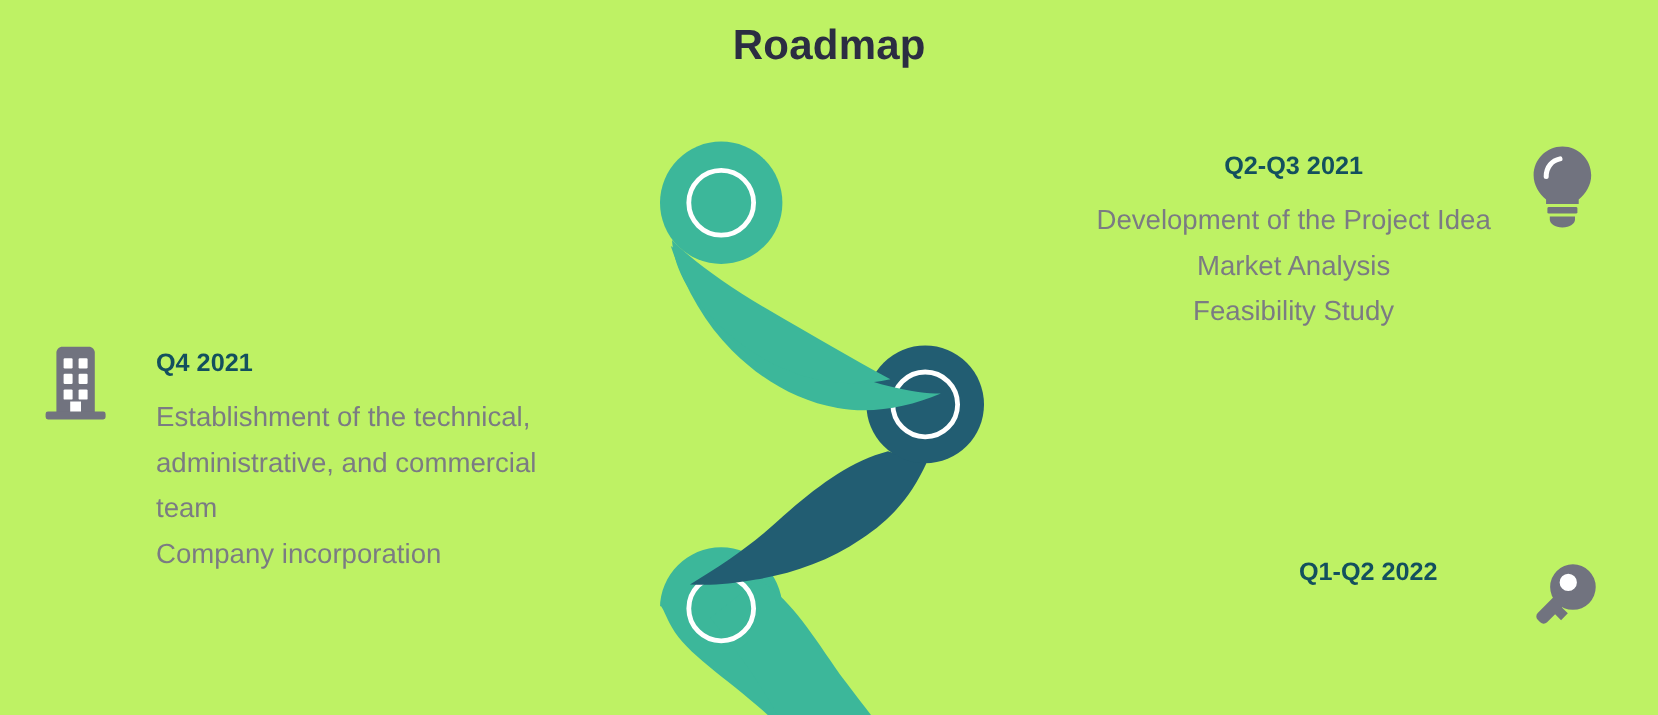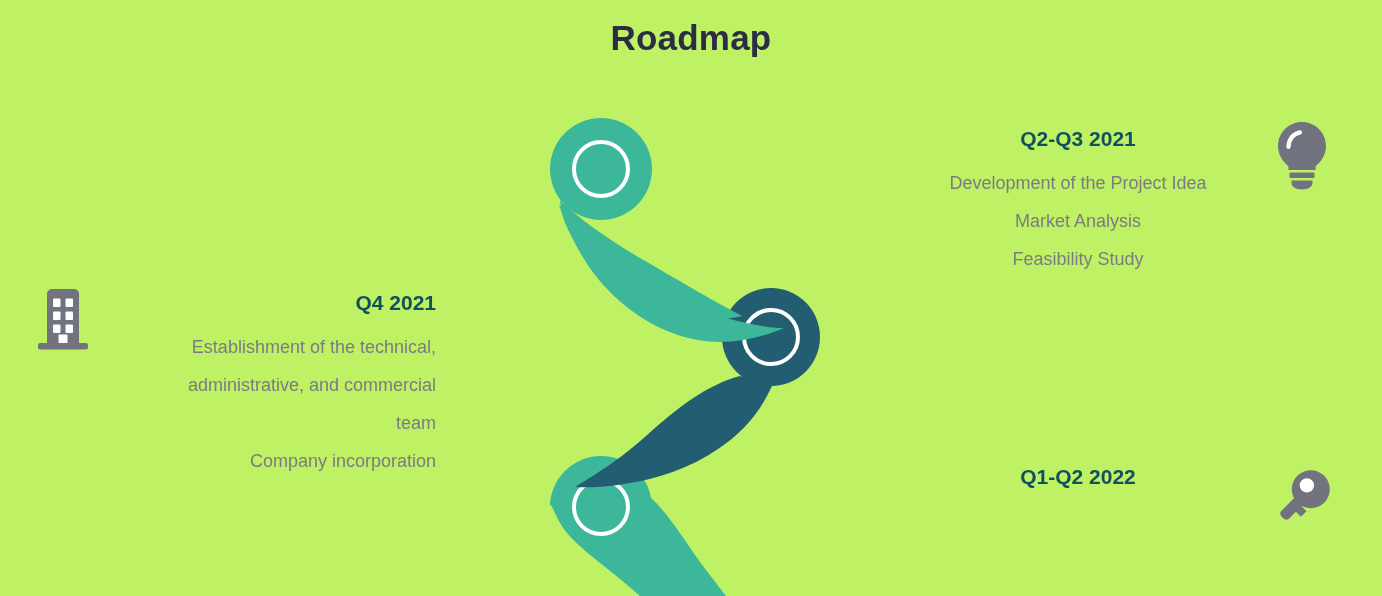--- a/index.html
+++ b/index.html
@@ -51,44 +51,44 @@
     position: absolute;
   }
   .block-heading {
     font-size: 21px;
     font-weight: bold;
     color: #13505e;
     line-height: 30px;
     margin-bottom: 10px;
   }
   .block-lines {
-    font-size: 18px;
+    font-size: 23px;
     color: #7b7b83;
     line-height: 38px;
     font-weight: normal;
   }
   .block-line { white-space: pre-wrap; }
 
   .block-q2q3 {
     left: 898px;
     top: 124px;
     width: 360px;
     text-align: center;
   }
   .block-q1q2 {
     left: 958px;
     top: 462px;
     width: 240px;
-    text-align: center;
+    text-align: right;
   }
   .block-q4 {
-    left: 116px;
+    left: 130px;
     top: 288px;
     width: 320px;
-    text-align: right;
+    text-align: left;
   }
 
   
   .icon {
     position: absolute;
   }
   .icon-bulb   { left: 1274px; top: 120px; }
   .icon-key    { left: 1268px; top: 462px; }
   .icon-build  { left: 32px;   top: 282px; }
 </style>

